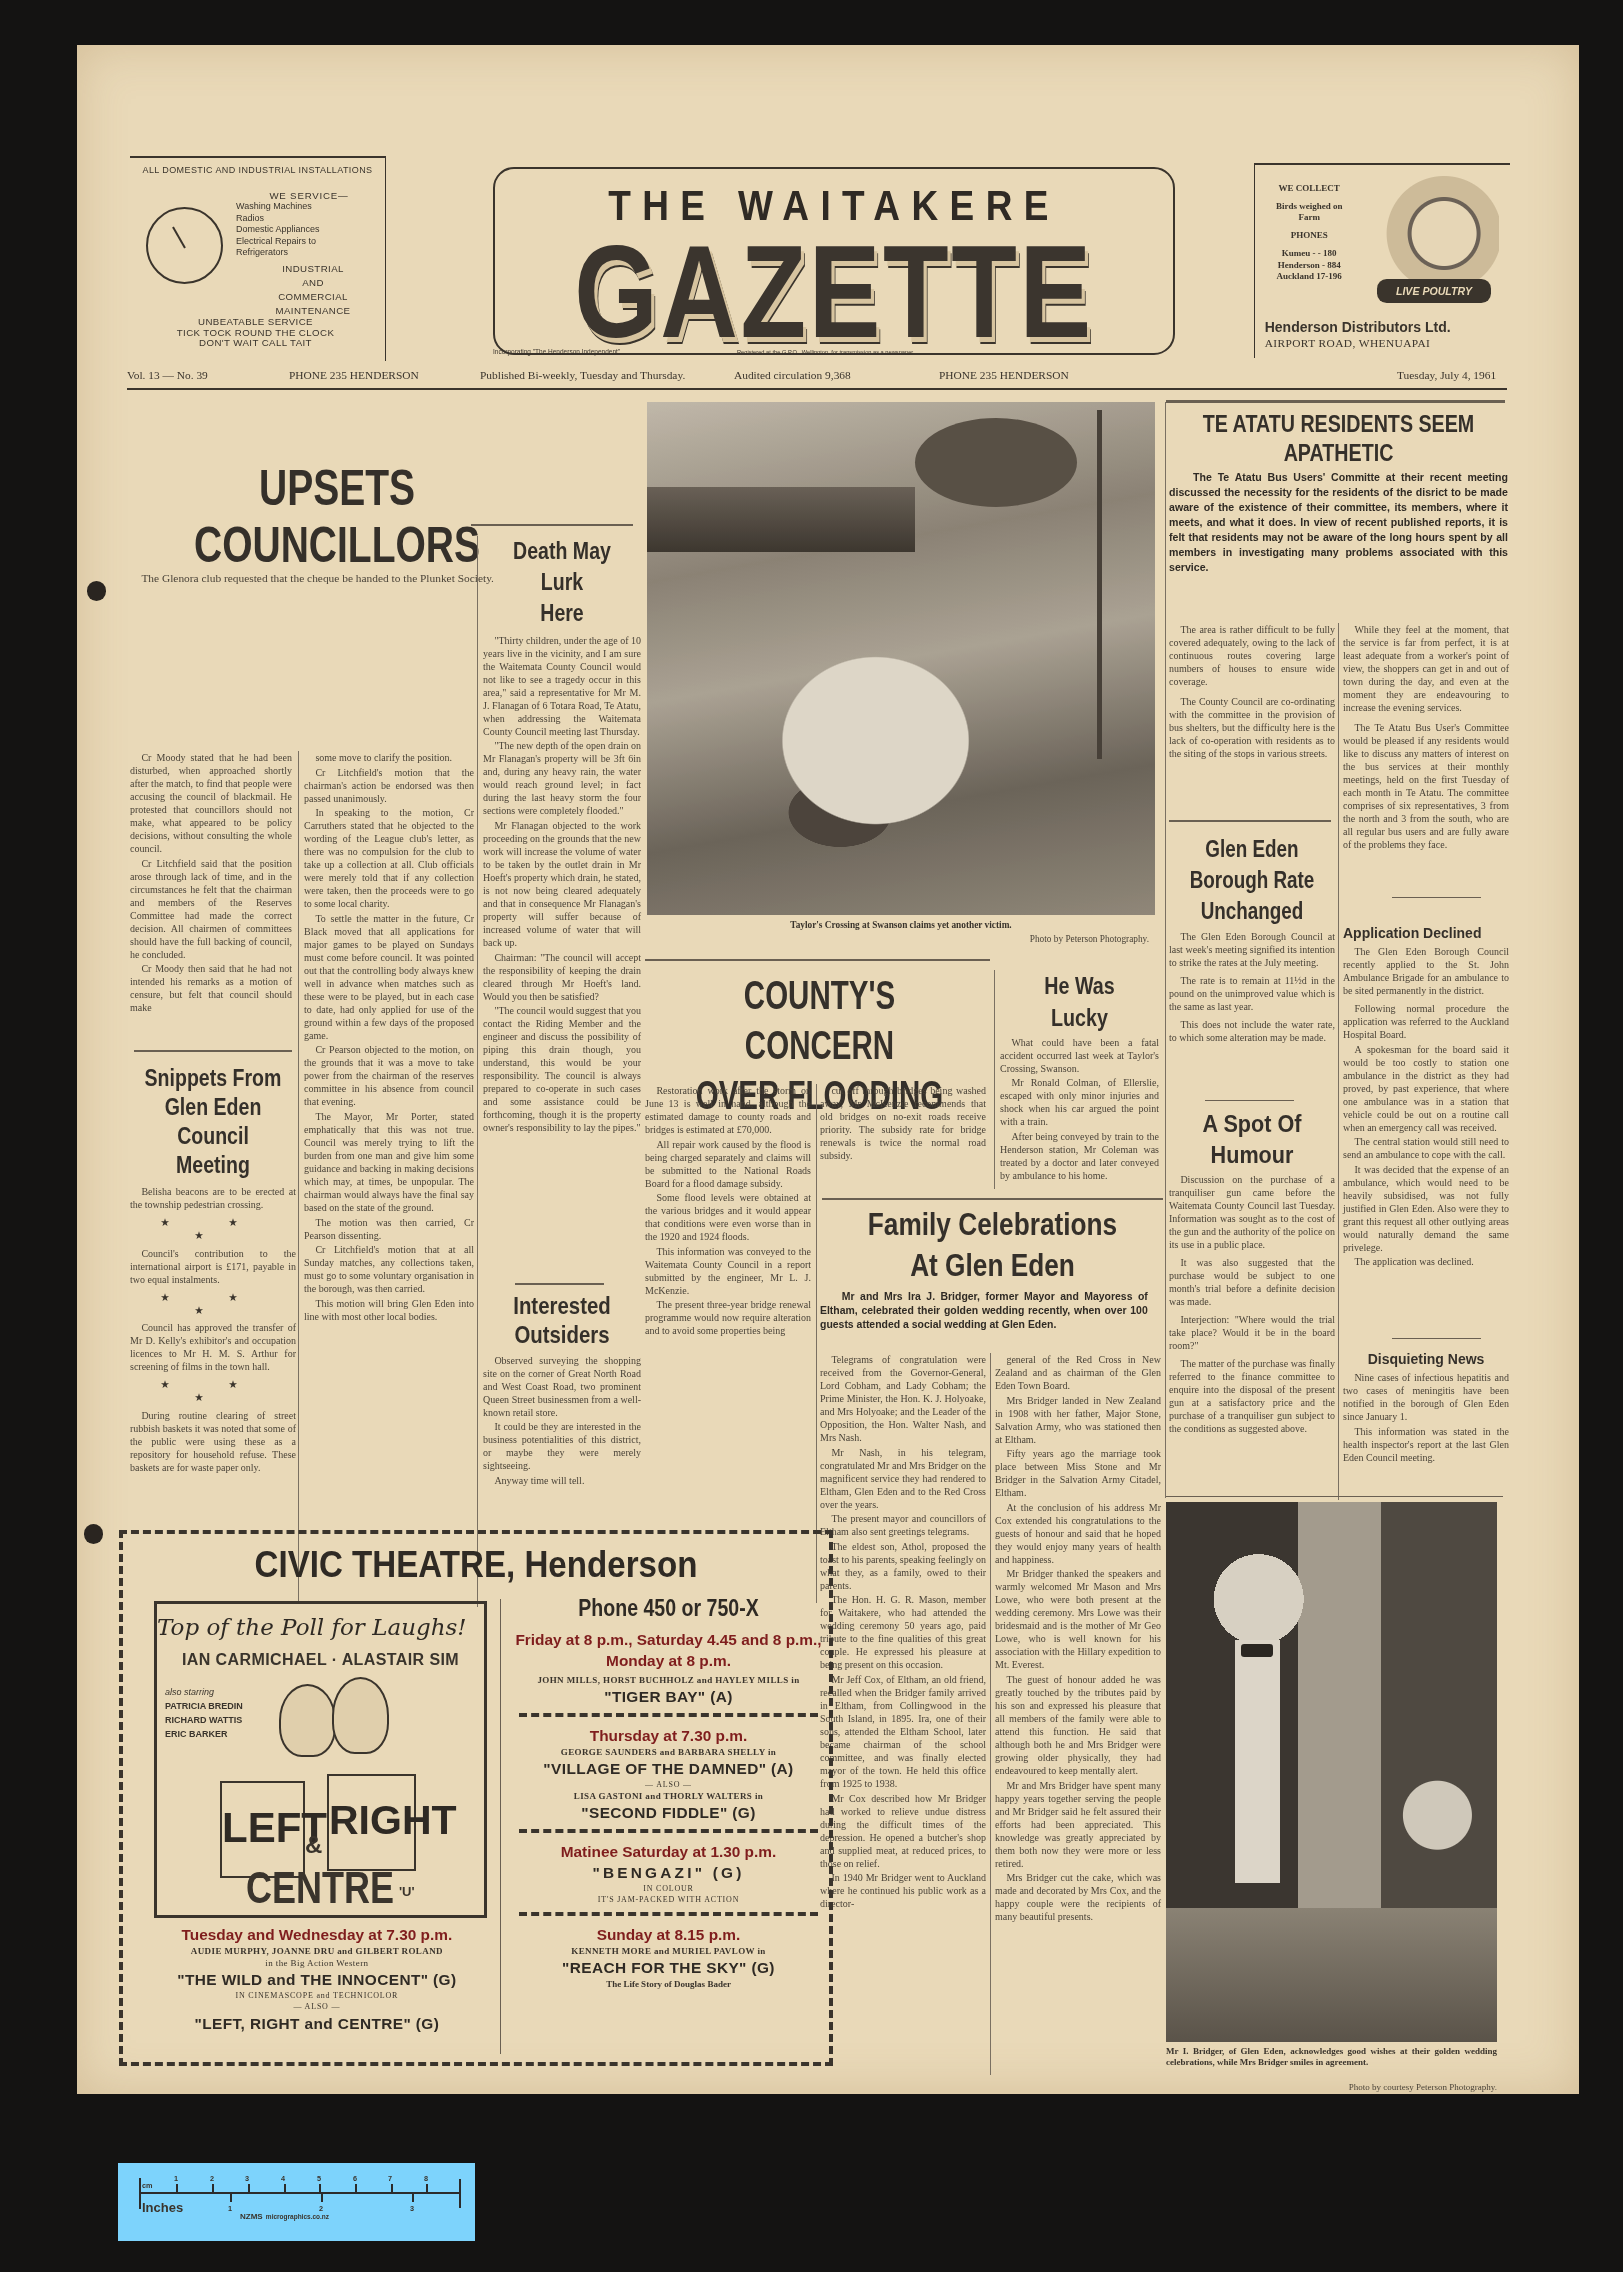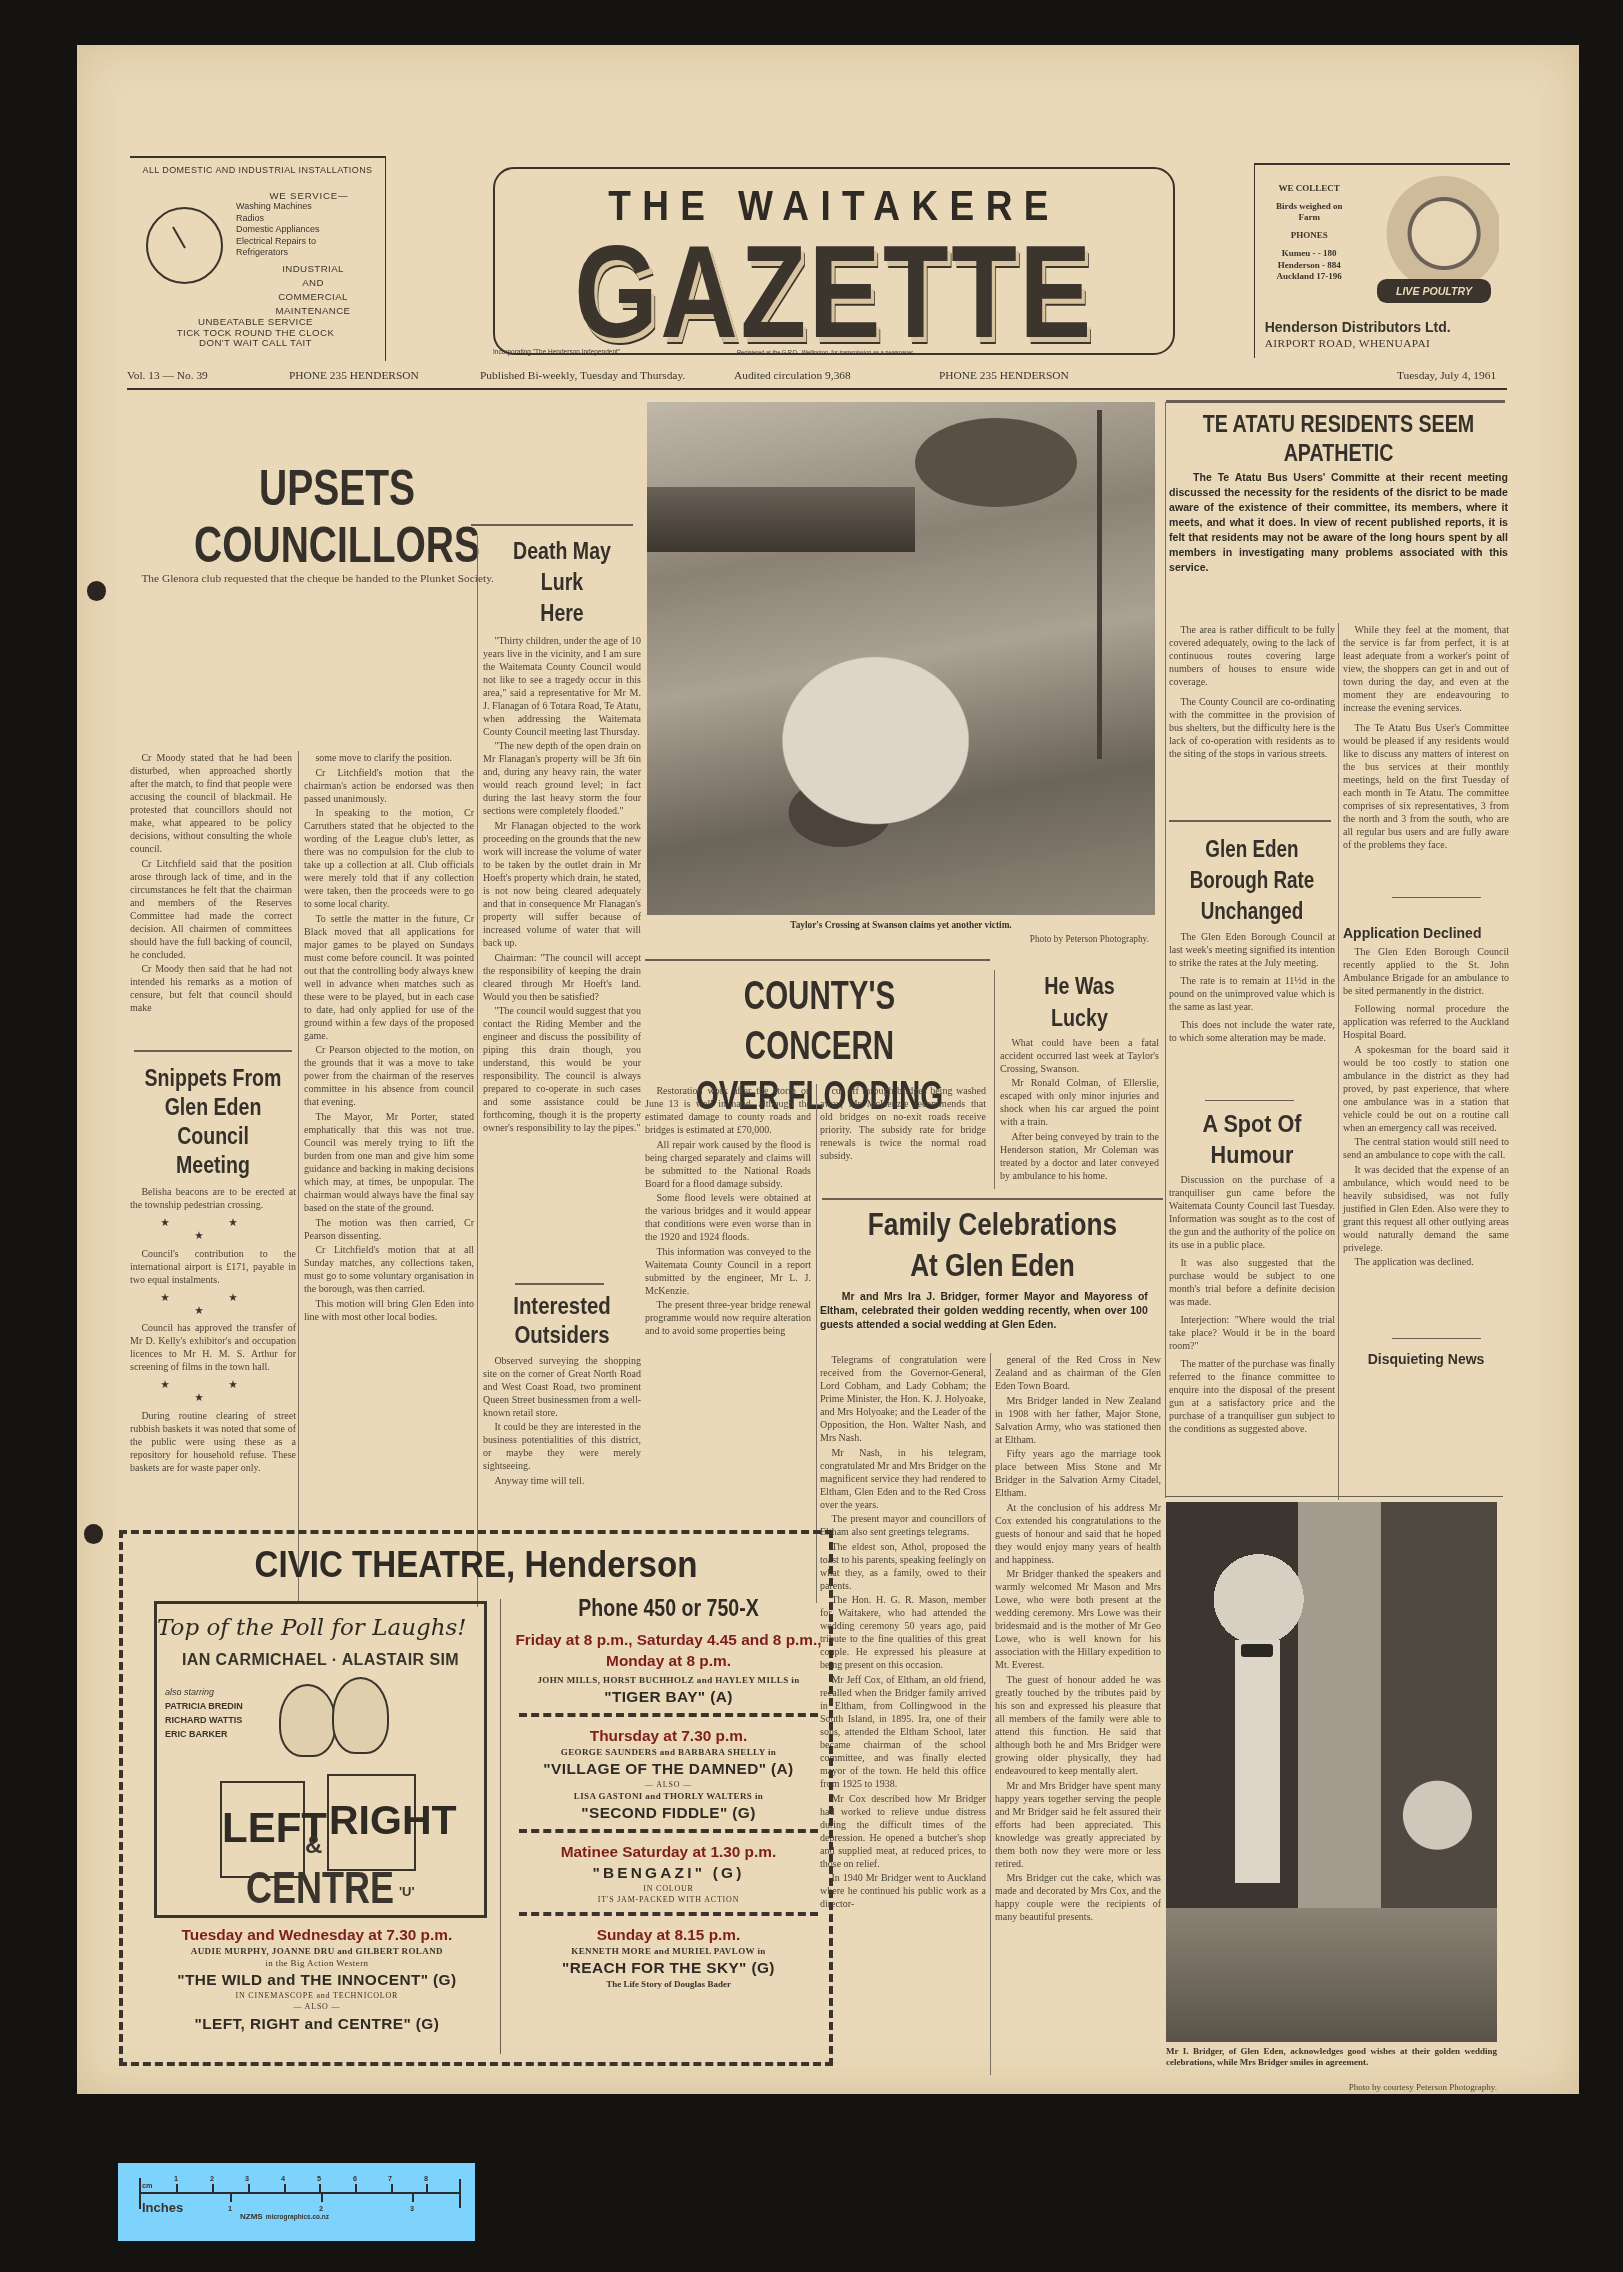--- a/index.html
+++ b/index.html
@@ -344,20 +344,24 @@
       <p>A spokesman for the board said it would be too costly to station one ambulance in the district as they had proved, by past experience, that where one ambulance was in a station that vehicle could be out on a routine call when an emergency call was received.</p>
       <p>The central station would still need to send an ambulance to cope with the call.</p>
       <p>It was decided that the expense of an ambulance, which would need to be heavily subsidised, was not fully justified in Glen Eden. Also were they to grant this request all other outlying areas would naturally demand the same privelege.</p>
       <p>The application was declined.</p>
     </div>
   </div>
 
   <div class="rule-h" style="left:1315px; top:1293px; width:89px; height:0.8px;"></div>
   <div class="abs" style="left:1266px; top:1305px; width:166px;">
     <div class="hl" style="font-size:14px; line-height:18px;">Disquieting News</div>
+    <div class="body" style="margin-top:3.2px;">
+      <p>Nine cases of infectious hepatitis and two cases of meningitis have been notified in the borough of Glen Eden since January 1.</p>
+      <p>This information was stated in the health inspector's report at the last Glen Eden Council meeting.</p>
+    </div>
   </div>
 
   <div class="rule-h" style="left:1089px; top:1451px; width:337px; height:0.8px;"></div>
   <div class="abs photo2">
     <div class="shirt"></div>
     <div class="bow"></div>
     <div class="table"></div>
   </div>
   <div class="abs caption" style="left:1089px; top:2001px; width:331px; font-size:9px; line-height:10.6px; text-align:justify;">Mr I. Bridger, of Glen Eden, acknowledges good wishes at their golden wedding celebrations, while Mrs Bridger smiles in agreement.</div>
   <div class="abs credit" style="left:1089px; top:2037px; width:331px; font-size:9px;">Photo by courtesy Peterson Photography.</div>

